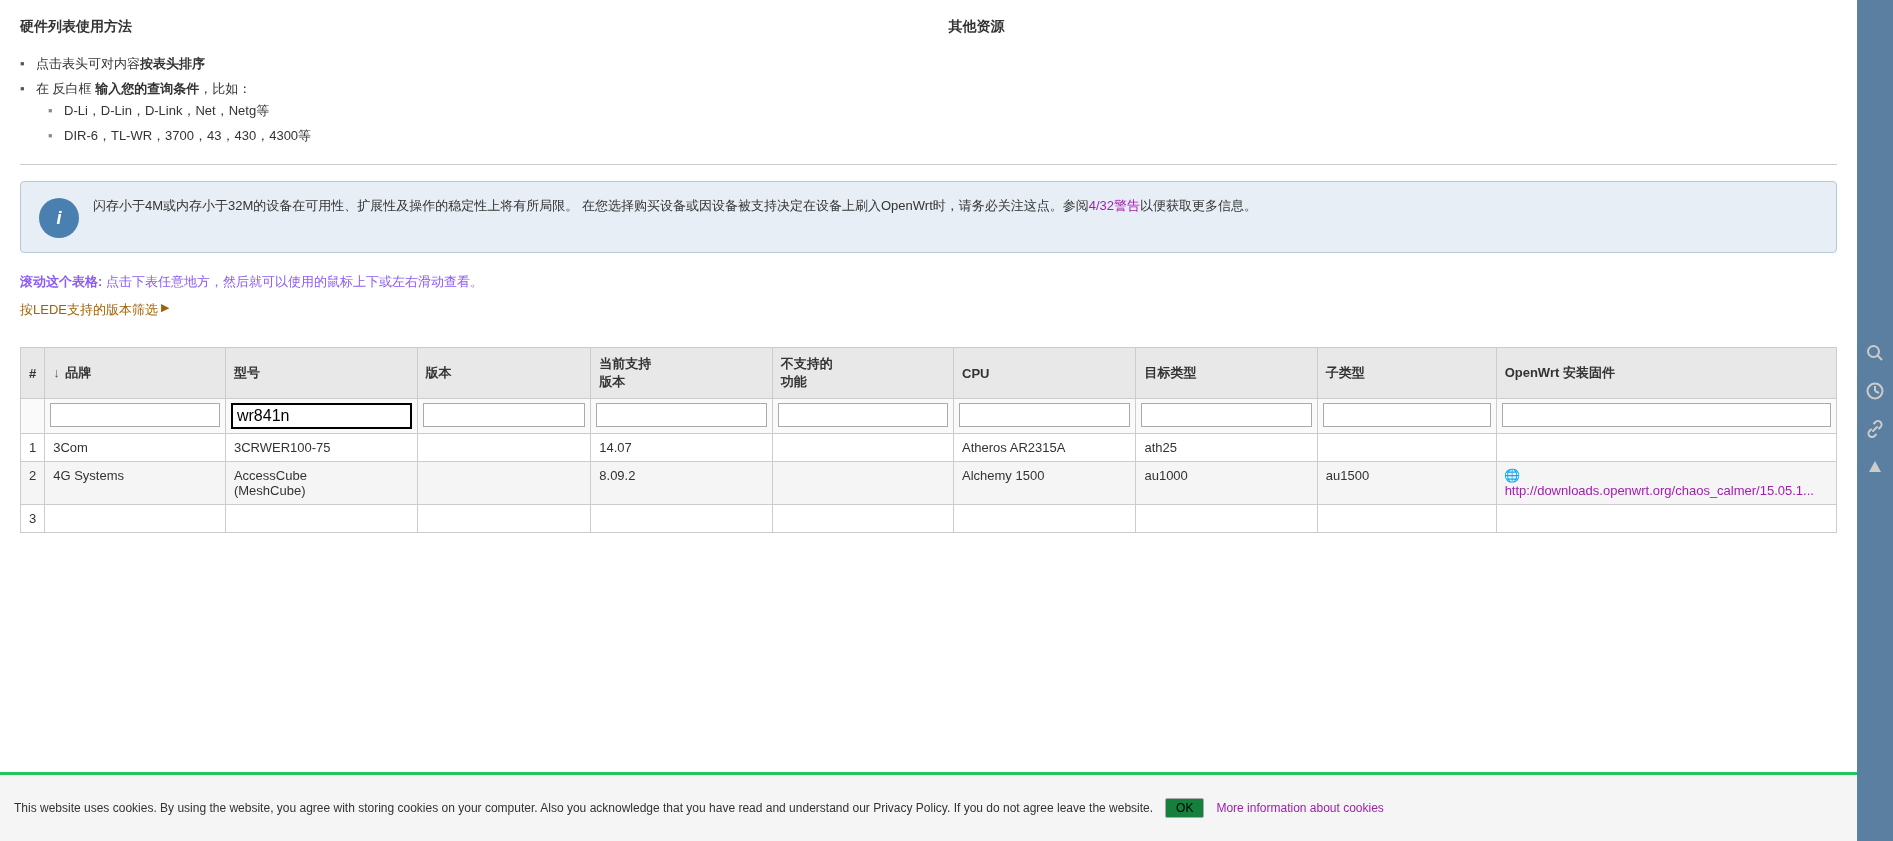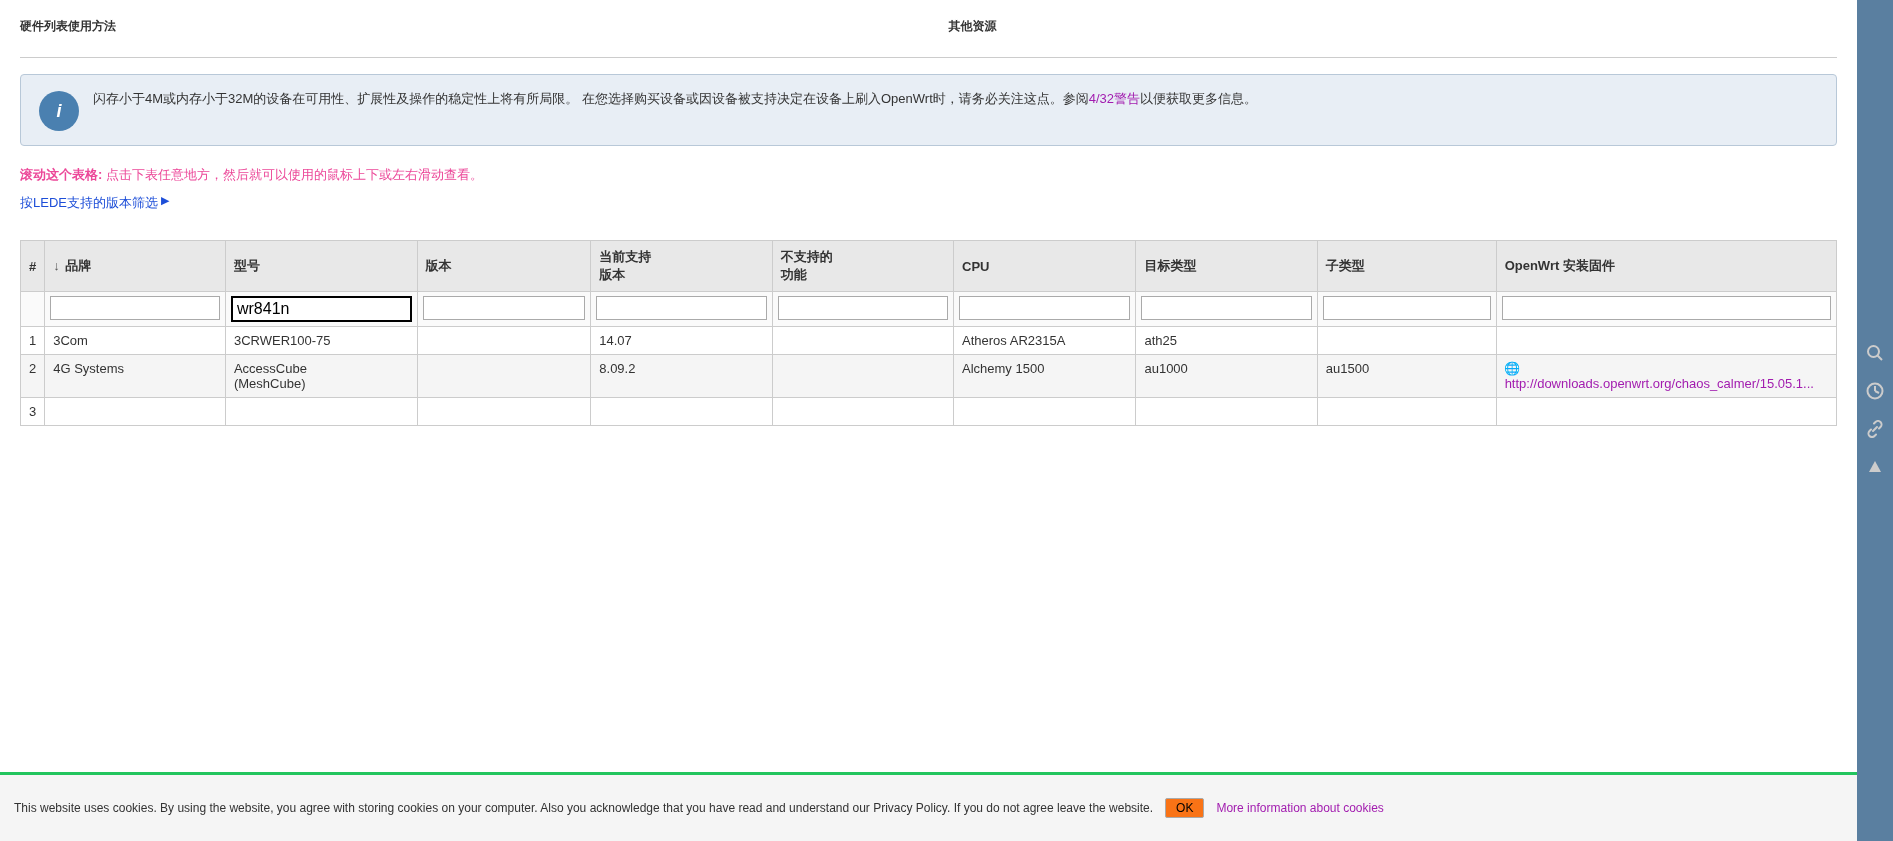--- a/index.html
+++ b/index.html
@@ -59,22 +59,22 @@
       border-bottom: 1px solid #ccc;
       margin-bottom: 16px;
     }
 
     .col-left, .col-right {
       flex: 1;
     }
 
     .col-title {
       font-weight: bold;
-      font-size: 12px;
-      margin-bottom: 8px;
+      font-size: 14px;
+      margin-bottom: 18px;
       color: #333;
     }
 
     .col-left ul, .col-right ul {
       list-style: none;
       padding: 0;
     }
 
     .col-left ul li, .col-right ul li {
       position: relative;
@@ -153,31 +153,31 @@
 
     .info-text strong {
       font-weight: normal;
       margin-top: 32px;
     }
 
     
     .scroll-notice {
       font-size: 13px;
       margin-bottom: 10px;
-      color: #ec4899;
+      color: #8b5cf6;
     }
 
     .scroll-notice strong {
       font-weight: bold;
     }
 
     
     .filter-link {
       font-size: 13px;
-      color: #1d4ed8;
+      color: #a16207;
       margin-bottom: 14px;
       display: inline-flex;
       gap: 3px;
     }
 
     .filter-link .arrow {
       font-size: 11px;
     }
 
     
@@ -253,21 +253,21 @@
       font-size: 12px;
       color: #333;
       z-index: 200;
       display: flex;
       flex-wrap: wrap;
       align-items: center;
       gap: 12px;
     }
 
     .cookie-bar .ok-btn {
-      background: #f97316;
+      background: #15803d;
       border: 1px solid #aaa;
       padding: 2px 10px;
       cursor: pointer;
       font-size: 12px;
       border-radius: 2px;
     }
 
     
     .hw-table tr.partial td {
       background: #fff;
@@ -276,20 +276,32 @@
 </head>
 <body>
 
 <div class="page-wrapper">
 
   <div class="main-content">
 
     <div class="header-two-col">
       <div class="col-left">
         <div class="col-title">硬件列表使用方法</div>
+        <ul>
+          <li>
+            <span>点击表头可对内容<strong>按表头排序</strong></span>
+          </li>
+          <li>
+            <span>在 反白框 <strong>输入您的查询条件</strong>，比如：</span>
+            <ul class="sub-list">
+              <li>D-Li，D-Lin，D-Link，Net，Netg等</li>
+              <li>DIR-6，TL-WR，3700，43，430，4300等</li>
+            </ul>
+          </li>
+        </ul>
       </div>
       <div class="col-right">
         <div class="col-title">其他资源</div>
       </div>
     </div>
 
     <div class="info-box">
       <div class="info-icon">i</div>
       <div class="info-text">
         <strong>闪存小于4M或内存小于32M的设备在可用性、扩展性及操作的稳定性上将有所局限。</strong>

